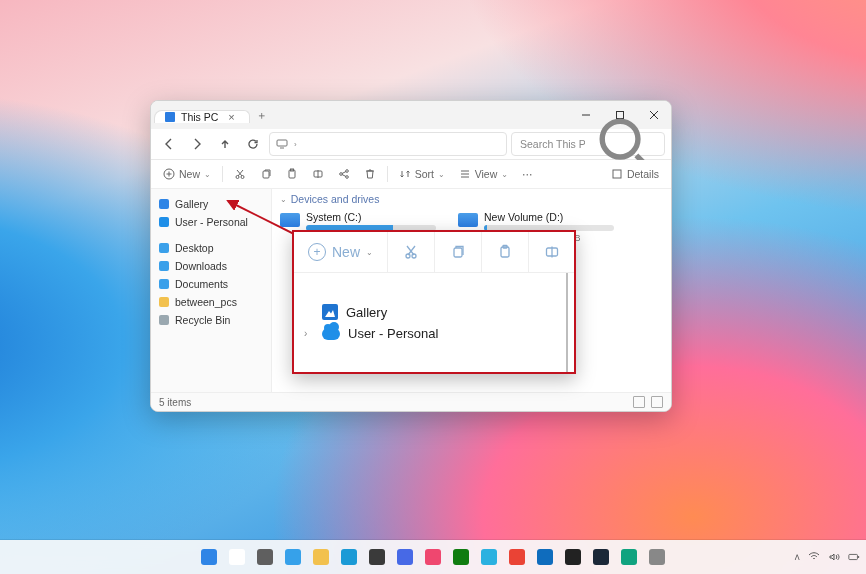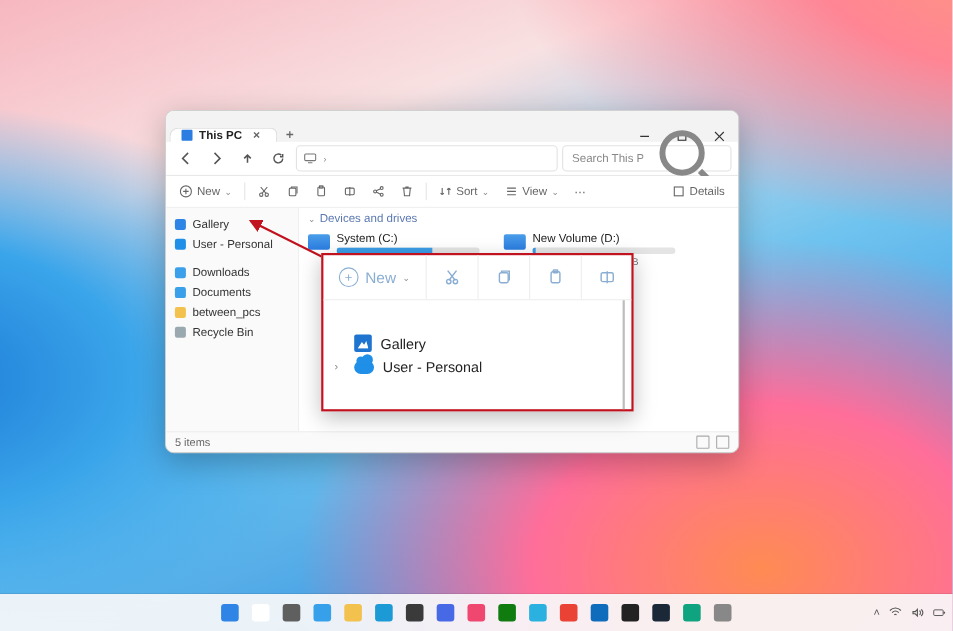--- a/index.html
+++ b/index.html
@@ -6,21 +6,21 @@
   .desktop{position:relative;width:866px;height:574px;
     background:
       radial-gradient(ellipse 900px 500px at 110% -10%, #ff9d7a 0%, #ff8594 25%, rgba(255,133,148,0) 55%),
       radial-gradient(ellipse 700px 420px at -10% 60%, #1b78d6 0%, #3aa5ea 30%, rgba(58,165,234,0) 60%),
       radial-gradient(ellipse 700px 500px at 80% 90%, #ff8b53 0%, #ff6e9a 30%, rgba(255,110,154,0) 60%),
       linear-gradient(160deg,#f7b7c0 0%, #f8e1e2 25%, #6ec3ef 55%, #1b78d6 100%);
   }
 
   
   .window{position:absolute;left:150px;top:100px;width:520px;height:310px;background:#fafafa;border:1px solid #d0d0d0;border-radius:8px;box-shadow:0 8px 28px rgba(0,0,0,.25);overflow:hidden;display:flex;flex-direction:column;}
-  .titlebar{height:28px;display:flex;align-items:flex-end;background:#f3f3f3;font-weight:bold;}
+  .titlebar{height:28px;display:flex;align-items:center;background:#f3f3f3;}
   .tab{display:flex;align-items:center;gap:6px;padding:0 10px;background:#fff;border-top-left-radius:8px;border-top-right-radius:6px;margin:3px 0 0 3px;border:1px solid #e0e0e0;border-bottom:none;font-size:10.5px;}
   .tab .sq{width:10px;height:10px;background:#2b7de1;border-radius:1px;}
   .close-x{font-size:11px;color:#666;padding:0 4px;cursor:pointer;}
   .newtab{display:flex;align-items:center;justify-content:center;width:24px;color:#666;cursor:pointer;}
   .spacer{flex:1;}
   .win-controls{display:flex;}
   .win-btn{width:34px;display:flex;align-items:center;justify-content:center;color:#333;cursor:pointer;font-size:11px;}
   .win-btn svg{width:10px;height:10px;}
 
   .nav-row{height:30px;display:flex;align-items:center;gap:4px;padding:0 6px;background:#fff;border-bottom:1px solid #e8e8e8;}
@@ -242,20 +242,24 @@
       <div class="sidebar" id="sidebar">
           <div class="side-item">
             <span class="dot c-blue"></span>
             <span>Gallery</span>
           </div>
           <div class="side-item">
             <span class="dot c-cloud"></span>
             <span>User - Personal</span>
           </div>
           <div class="side-gap"></div>
+          <div class="side-item">
+            <span class="dot c-desk"></span>
+            <span>Desktop</span>
+          </div>
           <div class="side-item">
             <span class="dot c-down"></span>
             <span>Downloads</span>
           </div>
           <div class="side-item">
             <span class="dot c-doc"></span>
             <span>Documents</span>
           </div>
           <div class="side-item">
             <span class="dot c-fold"></span>

